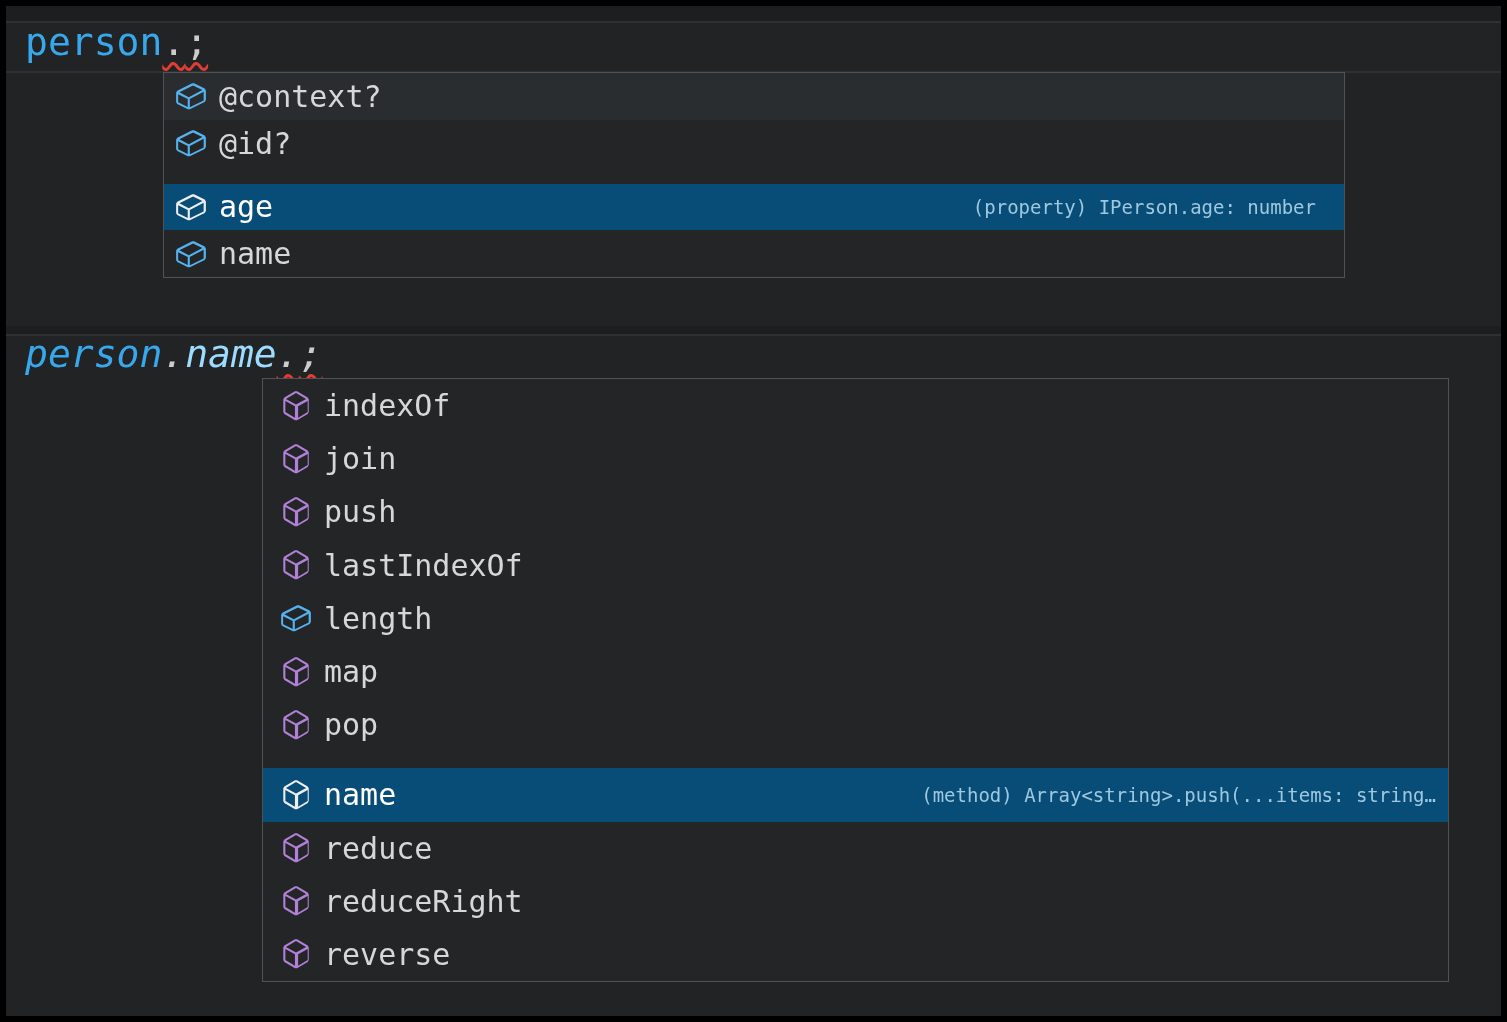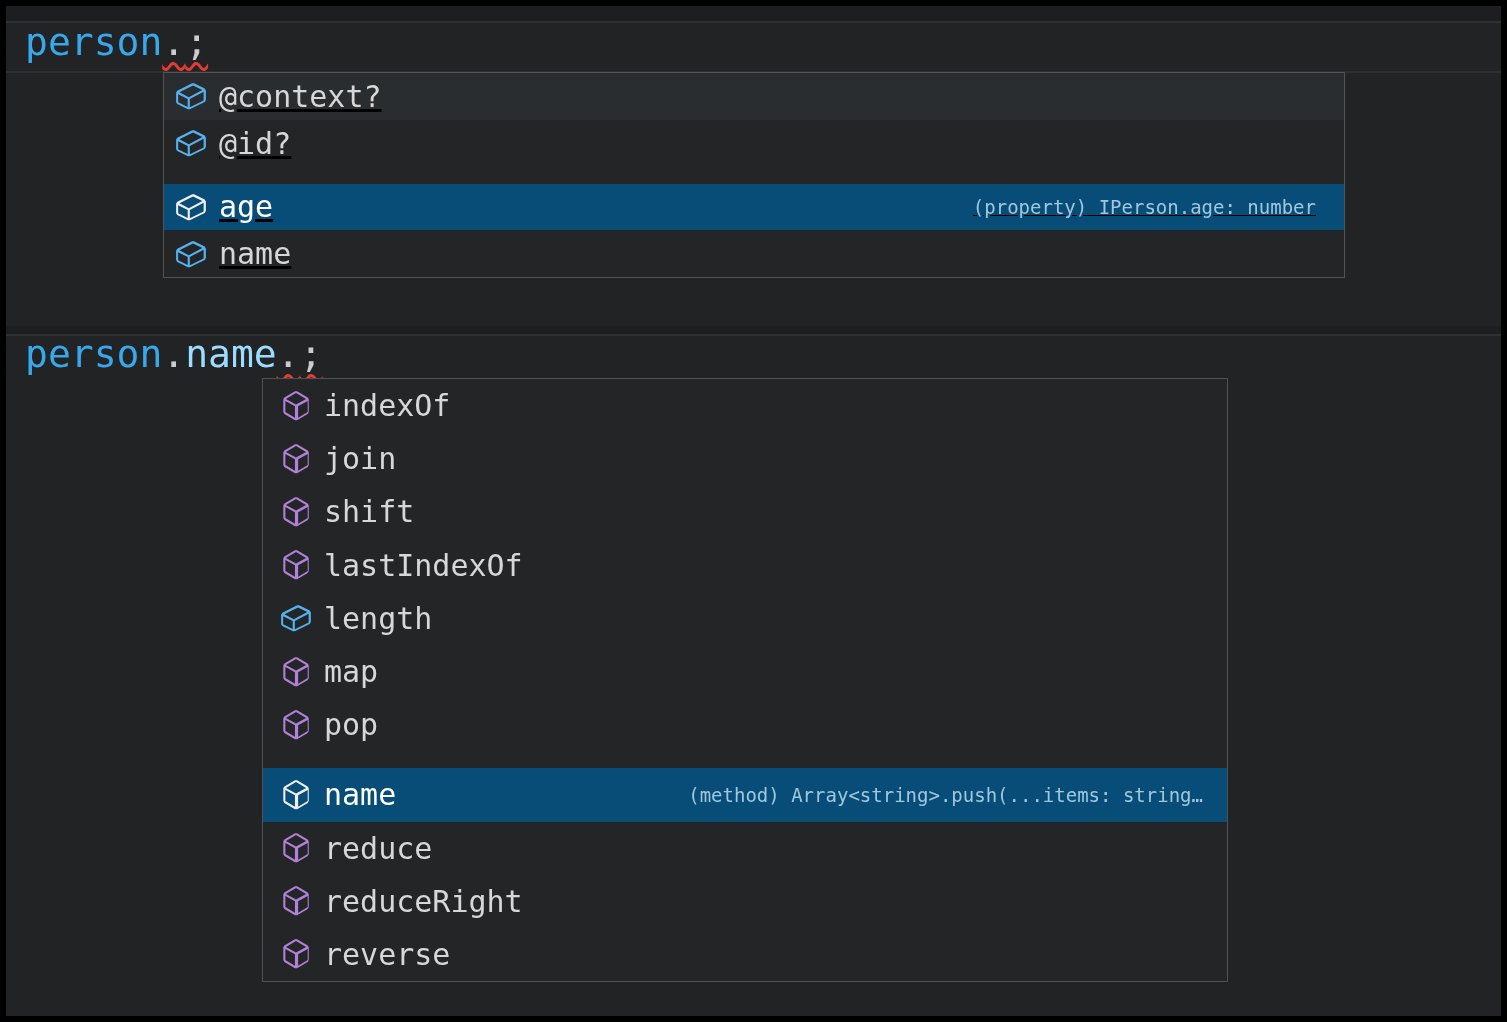--- a/index.html
+++ b/index.html
@@ -9,49 +9,49 @@
            background:var(--editor-bg);overflow:hidden;}
   .band-top{position:absolute;left:0;top:0;width:100%;height:15px;background:var(--band-dark);}
   .hairline{position:absolute;left:0;width:100%;height:2px;background:var(--hairline);}
   #hairline-1{top:15px;}
   #hairline-2{top:65px;}
   .band-seam{position:absolute;left:0;top:320px;width:100%;height:8px;background:var(--band-dark);}
   #hairline-3{top:328px;}
 
   .code-line{position:absolute;font-size:38px;line-height:48px;white-space:pre;letter-spacing:0;}
   #code-line-0{left:19px;top:12px;}
-  #code-line-1{left:19px;top:324px;}
+  #code-line-1{left:19px;top:324px;font-style:italic;}
   .tok{display:inline;}
   .tok-variable{color:var(--variable-blue);}
   .tok-property{color:var(--property-blue);}
   .tok-punctuation{color:var(--punctuation);}
   .squiggle{text-decoration-line:underline;text-decoration-style:wavy;
             text-decoration-color:var(--error-red);text-decoration-thickness:2.5px;
             text-underline-offset:7px;}
 
   .suggest{position:absolute;display:flex;flex-direction:column;
            background:var(--widget-bg);border:1px solid var(--widget-border);
            box-sizing:border-box;}
   #suggest-0{left:157px;top:66px;width:1182px;height:206px;}
-  #suggest-1{left:256px;top:372px;width:966px;height:604px;}
+  #suggest-1{left:256px;top:372px;width:1187px;height:604px;}
   .srow{flex:1 1 0;display:flex;align-items:center;min-width:0;}
-  #suggest-0 .srow{padding-left:10px;text-decoration:underline;}
+  #suggest-0 .srow{padding-left:10px;}
   #suggest-1 .srow{padding-left:16px;}
   .srow.hovered{background:var(--hover-bg);}
   .srow.selected{background:var(--selection-bg);margin-top:17px;}
   .kicon{flex:0 0 auto;display:flex;align-items:center;margin-right:11px;}
   .kicon svg{display:block;width:34px;height:34px;}
   .kind-field{color:var(--icon-field);}
   .kind-method{color:var(--icon-method);}
   .srow.selected .kicon{color:var(--icon-selected);}
   .slabel{font-size:30px;color:var(--label);white-space:pre;}
   .srow.selected .slabel{color:var(--selected-label);}
   .sdetail{margin-left:auto;font-size:19px;color:var(--detail);white-space:pre;overflow:hidden;}
   #suggest-0 .sdetail{padding-right:28px;}
-  #suggest-1 .sdetail{padding-right:24px;}
+  #suggest-1 .sdetail{padding-right:12px;}
 </style>
 </head>
 <body>
 
 <div id="content">
   <div class="band-top"></div>
   <div class="hairline" id="hairline-1"></div>
   <div class="hairline" id="hairline-2"></div>
   <div class="band-seam"></div>
   <div class="hairline" id="hairline-3"></div>
@@ -110,21 +110,21 @@
           </svg>
         </span>
         <span class="slabel">join</span>
       </div>
       <div class="srow">
         <span class="kicon kind-method">
           <svg viewBox="0 0 16 16" fill="currentColor">
             <path d="M13.51 4l-5-3h-1l-5 3-.49.86v6l.49.85 5 3h1l5-3 .49-.85v-6L13.51 4zM7.5 13.56l-4.5-2.7V5.7l4.5 2.45v5.41zm.5-6.3L3.27 4.7l4.74-2.84 4.73 2.84L8 7.26zm5.5 3.6l-4.5 2.7V8.15l4.5-2.45v5.16z"></path>
           </svg>
         </span>
-        <span class="slabel">shift</span>
+        <span class="slabel">push</span>
       </div>
       <div class="srow">
         <span class="kicon kind-method">
           <svg viewBox="0 0 16 16" fill="currentColor">
             <path d="M13.51 4l-5-3h-1l-5 3-.49.86v6l.49.85 5 3h1l5-3 .49-.85v-6L13.51 4zM7.5 13.56l-4.5-2.7V5.7l4.5 2.45v5.41zm.5-6.3L3.27 4.7l4.74-2.84 4.73 2.84L8 7.26zm5.5 3.6l-4.5 2.7V8.15l4.5-2.45v5.16z"></path>
           </svg>
         </span>
         <span class="slabel">lastIndexOf</span>
       </div>
       <div class="srow">

